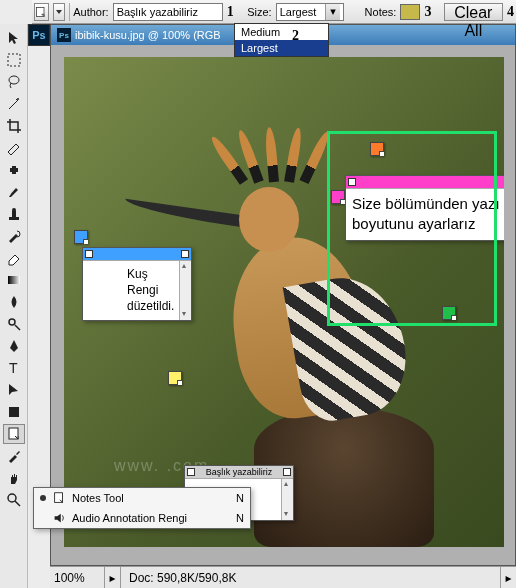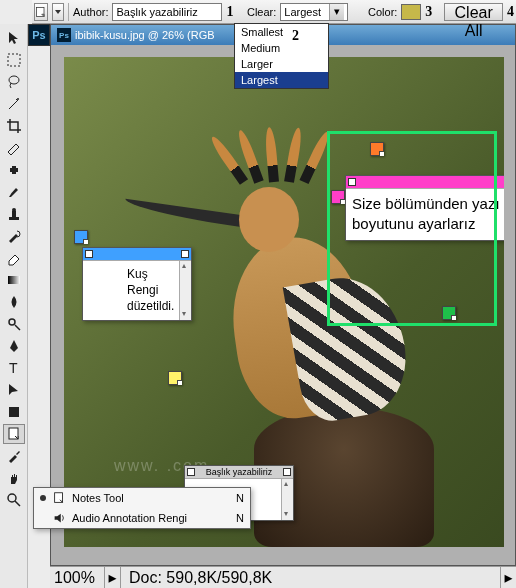--- a/index.html
+++ b/index.html
@@ -88,21 +88,21 @@
 
 
 .flyout { position: absolute; left: 33px; top: 487px; width: 218px; background: #f5f5f5; border: 1px solid #666; box-shadow: 2px 2px 5px rgba(0,0,0,0.3); z-index: 50; }
 .flyout .row { display: flex; align-items: center; height: 20px; padding: 0 6px; gap: 6px; font-size: 11px; }
 .flyout .row .key { margin-left: auto; }
 .flyout .row .bullet { width: 6px; height: 6px; background: #333; border-radius: 50%; }
 .flyout .row .spacer { width: 6px; }
 .flyout svg { width: 14px; height: 14px; }
 
 
-.status { position: absolute; left: 50px; right: 0; bottom: 0; height: 22px; background: #e8e8e8; border-top: 1px solid #999; display: flex; align-items: center; font-size: 16px; }
+.status { position: absolute; left: 50px; right: 0; bottom: 0; height: 22px; background: #e8e8e8; border-top: 1px solid #999; display: flex; align-items: center; font-size: 12px; }
 .status .zoom { width: 55px; border-right: 1px solid #999; padding: 0 4px; height: 100%; display: flex; align-items: center; }
 .status .arrow-btn { width: 16px; height: 100%; border-right: 1px solid #999; display: flex; align-items: center; justify-content: center; }
 .status .doc-info { padding: 0 8px; flex: 1; }
 .status .arrow-btn2 { width: 16px; height: 100%; border-left: 1px solid #999; display: flex; align-items: center; justify-content: center; }
 </style>
 </head>
 <body>
 
 <div class="top-toolbar">
   <div class="mini-icon">
@@ -114,38 +114,36 @@
   <div class="mini-icon" style="width:12px;">
     <svg viewBox="0 0 10 10">
         <path d="M2 3 L8 3 L5 7 Z" fill="#333"></path>
       </svg>
   </div>
   <div class="sep"></div>
   <label>Author:</label>
   <input class="author-input" value="Başlık yazabiliriz" style="">
   <span class="num-badge">1</span>
   <div style="width:8px"></div>
-  <label>Clear:</label>
+  <label>Size:</label>
   <div class="size-select">
     <span>Largest</span>
     <span class="arrow">▾</span>
   </div>
   <div style="width:18px"></div>
-  <label>Color:</label>
+  <label>Notes:</label>
   <div class="color-swatch"></div>
   <span class="num-badge">3</span>
   <div style="width:6px"></div>
   <button class="clear-btn">Clear All</button>
   <span class="num-badge">4</span>
 </div>
 
 <div class="dropdown">
-  <div class="opt">Smallest</div>
   <div class="opt">Medium</div>
-  <div class="opt">Larger</div>
   <div class="opt sel">Largest</div>
 </div>
 <span class="dropdown-num num-badge">2</span>
 
 <div class="ps-col">Ps</div>
 
 <div class="left-tools">
   <div class="tool">
       <svg viewBox="0 0 16 16">
         <path d="M3 2 L3 13 L6 10 L8 14 L10 13 L8 9 L12 9 Z" fill="#222"></path>
@@ -268,21 +266,21 @@
       <svg viewBox="0 0 16 16">
         <circle cx="6" cy="6" r="4" fill="none" stroke="#222" stroke-width="1.5"></circle>
         <path d="M9 9 L14 14" stroke="#222" stroke-width="1.5"></path>
       </svg>
     </div>
 </div>
 
 <div class="doc-window">
   <div class="doc-title">
     <div class="ps-mini">Ps</div>
-    <span>ibibik-kusu.jpg @ 26% (RGB</span>
+    <span>ibibik-kusu.jpg @ 100% (RGB</span>
   </div>
   <div class="canvas">
     <div class="bird-bg"></div>
     <div class="stump"></div>
     <div class="bird">
       <div class="beak"></div>
       <div class="body"></div>
       <div class="wing"></div>
       <div class="head"></div>
       <div class="crest">

